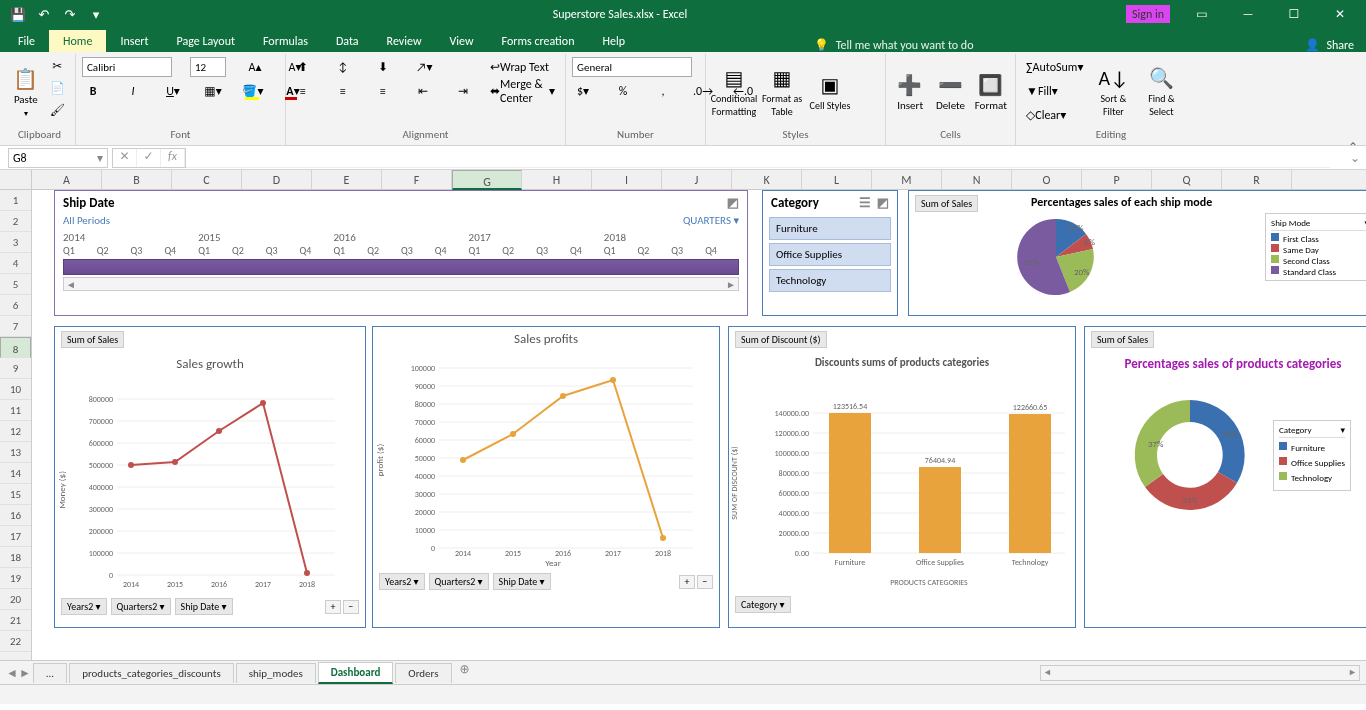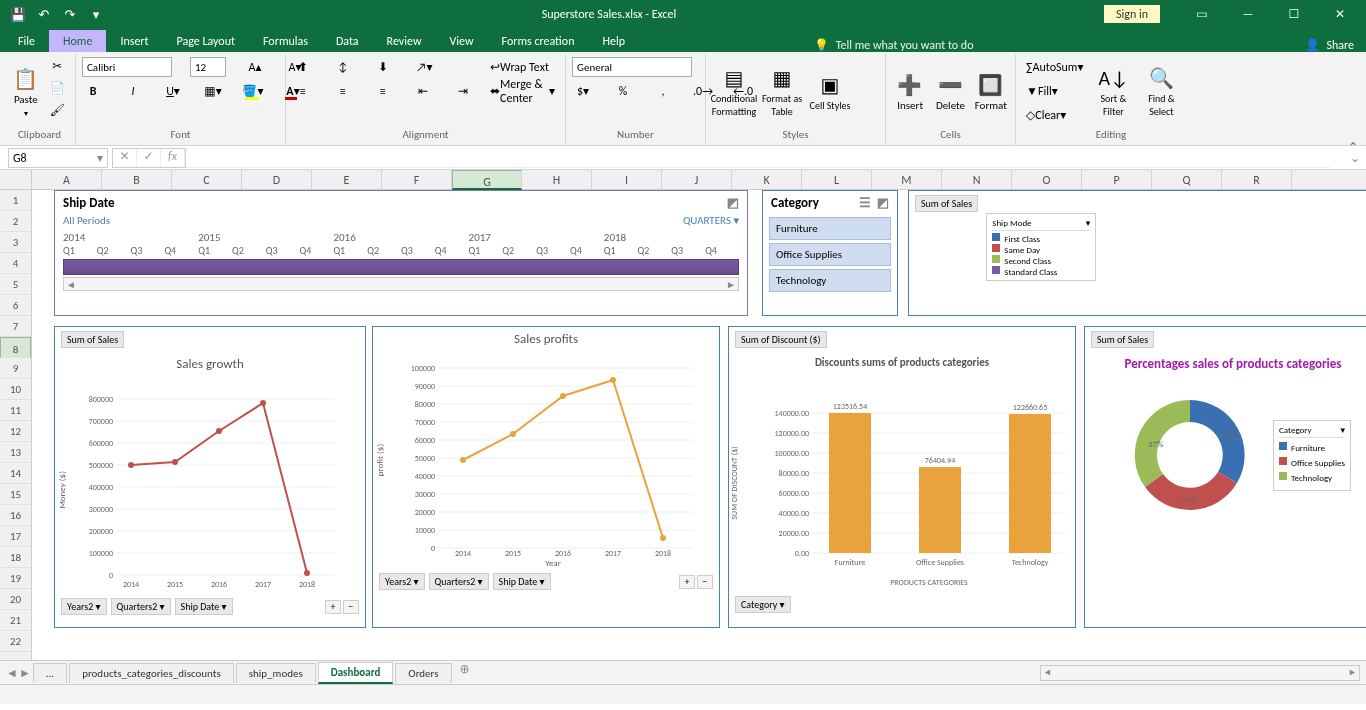--- a/index.html
+++ b/index.html
@@ -4,27 +4,27 @@
 <style>
 * { box-sizing: border-box; margin: 0; padding: 0; font-family: "Segoe UI", Calibri, sans-serif; }
 body { background: #fff; font-size: 12px; overflow: hidden; width: 1366px; height: 710px; }
 
 
 .titlebar { background: #0f6e3e; height: 28px; display: flex; align-items: center; color: #fff; }
 .qa-toolbar { display: flex; gap: 2px; padding: 0 6px; }
 .qa-btn { width: 24px; height: 22px; display: flex; align-items: center; justify-content: center; color: #fff; font-size: 13px; }
 .title-center { flex: 1; text-align: center; font-size: 12px; }
 .title-right { display: flex; align-items: center; gap: 2px; padding-right: 4px; }
-.signin { background: #fef9c3; color: #333; padding: 2px 12px; font-size: 12px; margin-right: 18px; }
+.signin { background: #d946ef; color: #333; padding: 2px 6px; font-size: 12px; margin-right: 8px; }
 .win-btn { width: 44px; height: 28px; display: flex; align-items: center; justify-content: center; font-size: 12px; }
 
 
 .ribbon-tabs { background: #0f6e3e; height: 24px; display: flex; align-items: flex-end; color: #fff; padding: 0 4px; }
 .rtab { padding: 4px 14px; font-size: 12px; cursor: pointer; }
-.rtab.active { background: #c4b5fd; color: #0f6e3e; }
+.rtab.active { background: #fef9c3; color: #0f6e3e; }
 .ribbon-tabs-right { margin-left: auto; display: flex; align-items: center; padding-right: 8px; gap: 6px; }
 .bulb { font-size: 12px; }
 
 
 .ribbon { background: #f3f3f3; height: 94px; display: flex; border-bottom: 1px solid #d4d4d4; padding: 2px 4px 0 4px; }
 .rgroup { border-right: 1px solid #d8d8d8; padding: 2px 6px; display: flex; flex-direction: column; justify-content: space-between; }
 .rgroup-body { display: flex; gap: 4px; flex: 1; }
 .rgroup-label { text-align: center; font-size: 11px; color: #666; padding-bottom: 2px; }
 .big-btn { display: flex; flex-direction: column; align-items: center; justify-content: center; width: 44px; font-size: 11px; gap: 2px; }
 .big-btn .ic { font-size: 20px; }
@@ -424,20 +424,35 @@
           </span>
         </div>
       <div class="slicer-item">Furniture</div>
       <div class="slicer-item">Office Supplies</div>
       <div class="slicer-item">Technology</div>
     </div>
 
     <div class="panel pie-panel">
       <div style="display:flex;padding:4px 6px;gap:8px;align-items:flex-start;height:100%">
         <span class="badge">Sum of Sales</span>
+        <div style="flex:1;text-align:center">
+          <div style="font-weight:bold;font-size:12px">Percentages sales of each ship mode</div>
+          <svg class="mini-chart" width="140" height="90" viewBox="0 0 140 90">
+            <g transform="translate(70,48)">
+              <path d="M0,0 L0,-38 A38,38 0 0,1 30,-23 Z" fill="#3a6fb0"></path>
+              <path d="M0,0 L30,-23 A38,38 0 0,1 37,-8 Z" fill="#c0504d"></path>
+              <path d="M0,0 L37,-8 A38,38 0 0,1 14,35 Z" fill="#9bbb59"></path>
+              <path d="M0,0 L14,35 A38,38 0 1,1 0,-38 Z" fill="#7a5ba0"></path>
+              <text x="12" y="-26" class="txt" fill="#fff">15%</text>
+              <text x="28" y="-12" class="txt" fill="#fff">6%</text>
+              <text x="18" y="18" class="txt" fill="#fff">20%</text>
+              <text x="-32" y="8" class="txt" fill="#fff">59%</text>
+            </g>
+          </svg>
+        </div>
         <div class="legend-box" style="width:110px;margin-top:18px">
           <div class="leg-row" style="justify-content:space-between;border-bottom:1px solid #ddd;padding-bottom:2px;margin-bottom:2px">
               <span>Ship Mode</span>
               <span>▾</span>
             </div>
           <div class="leg-row">
               <span class="leg-sw" style="background:#3a6fb0"></span>
               <span>First Class</span>
             </div>
           <div class="leg-row">

